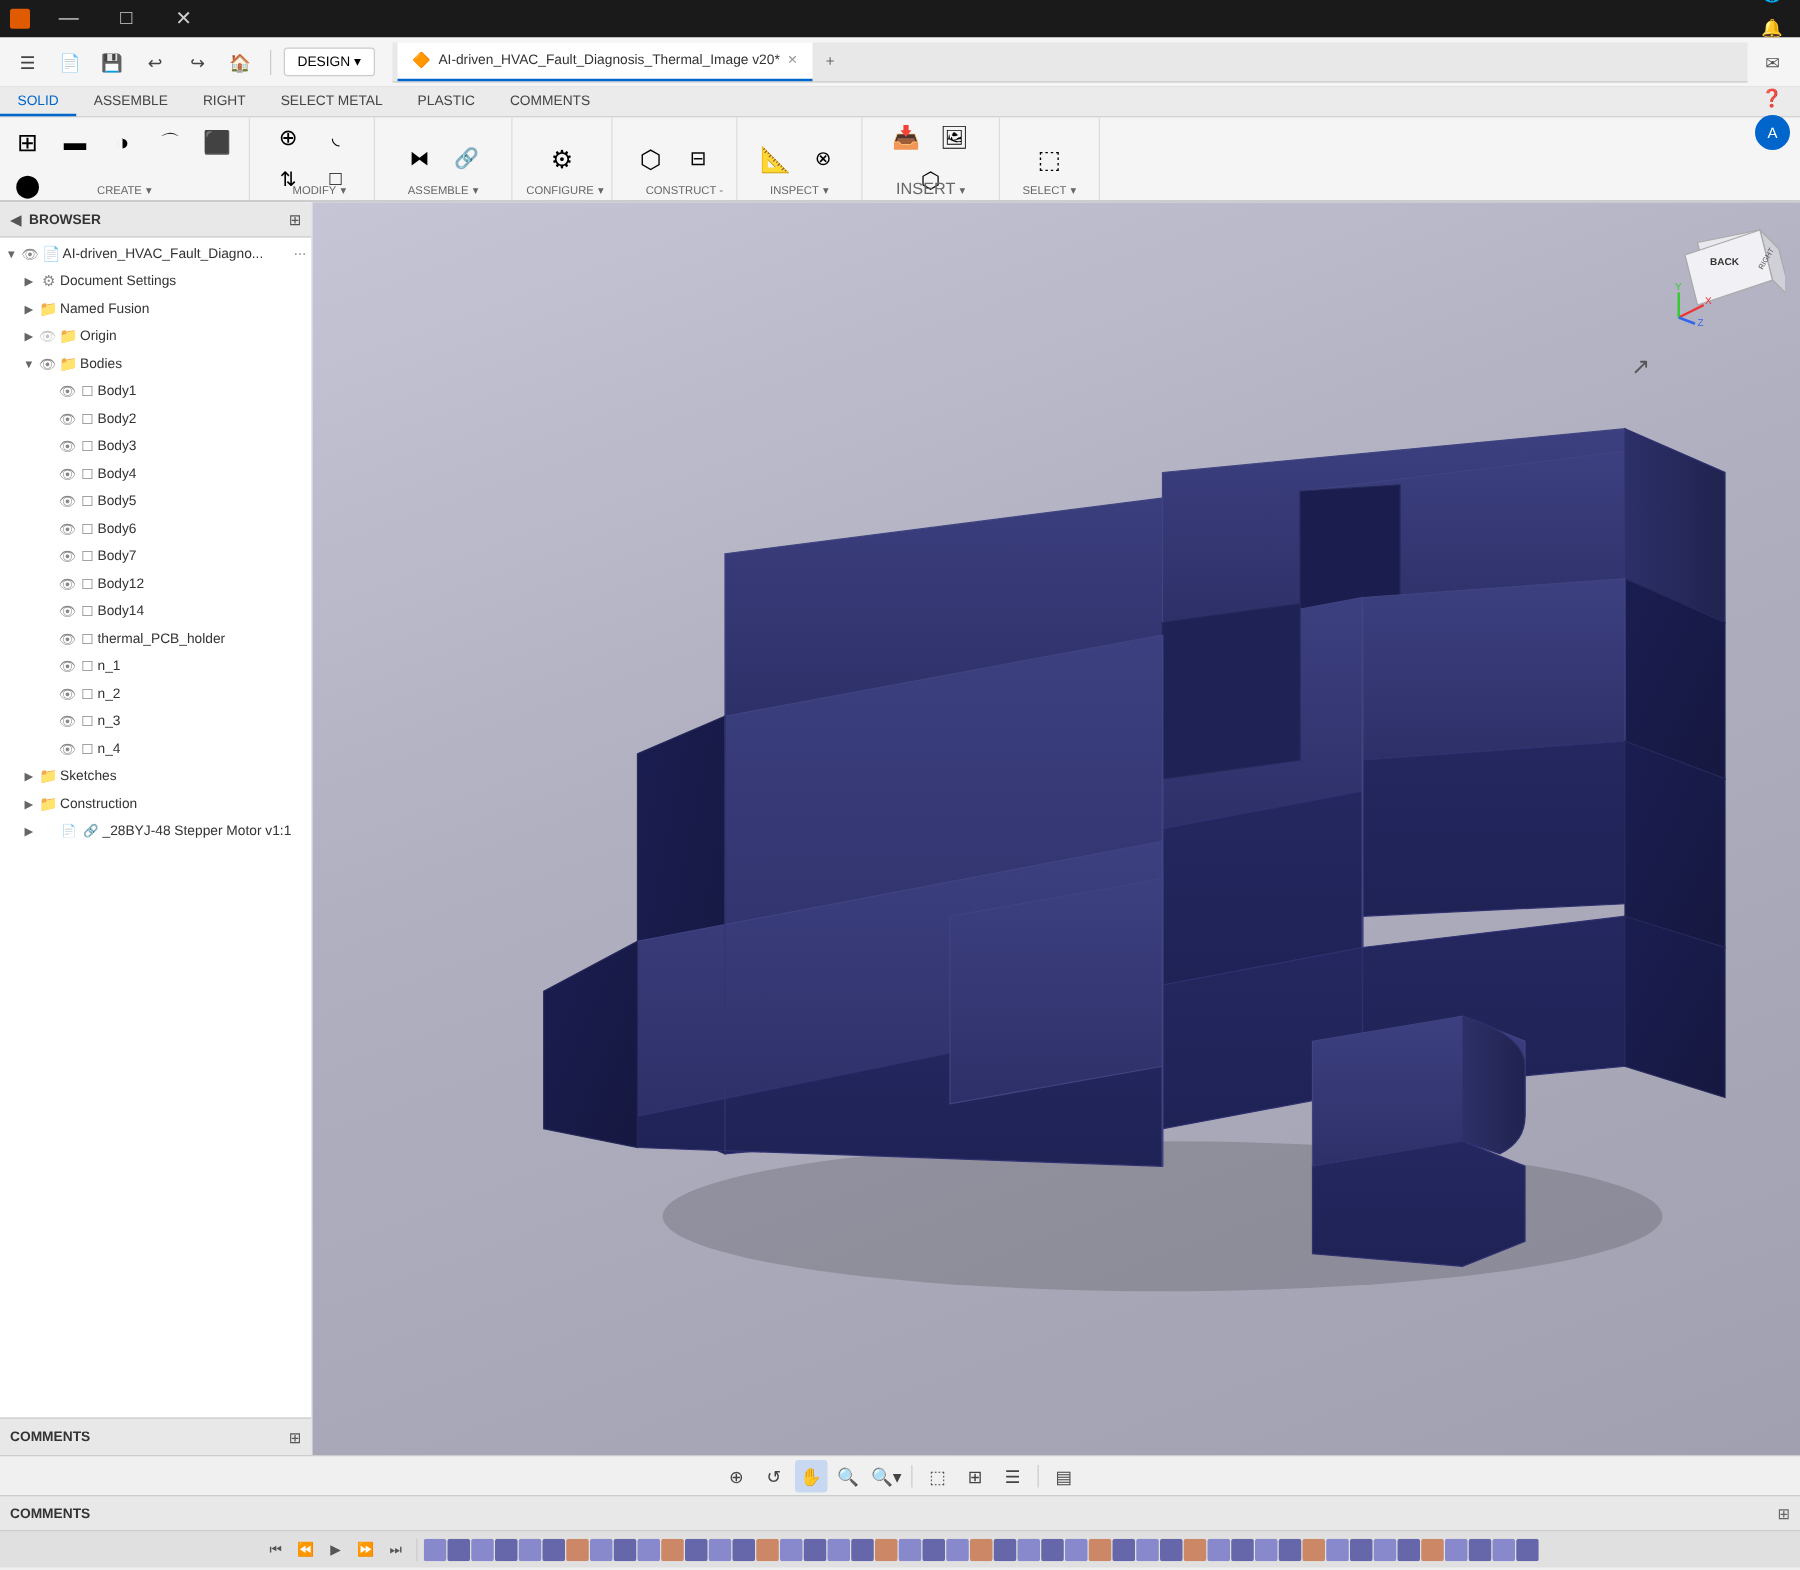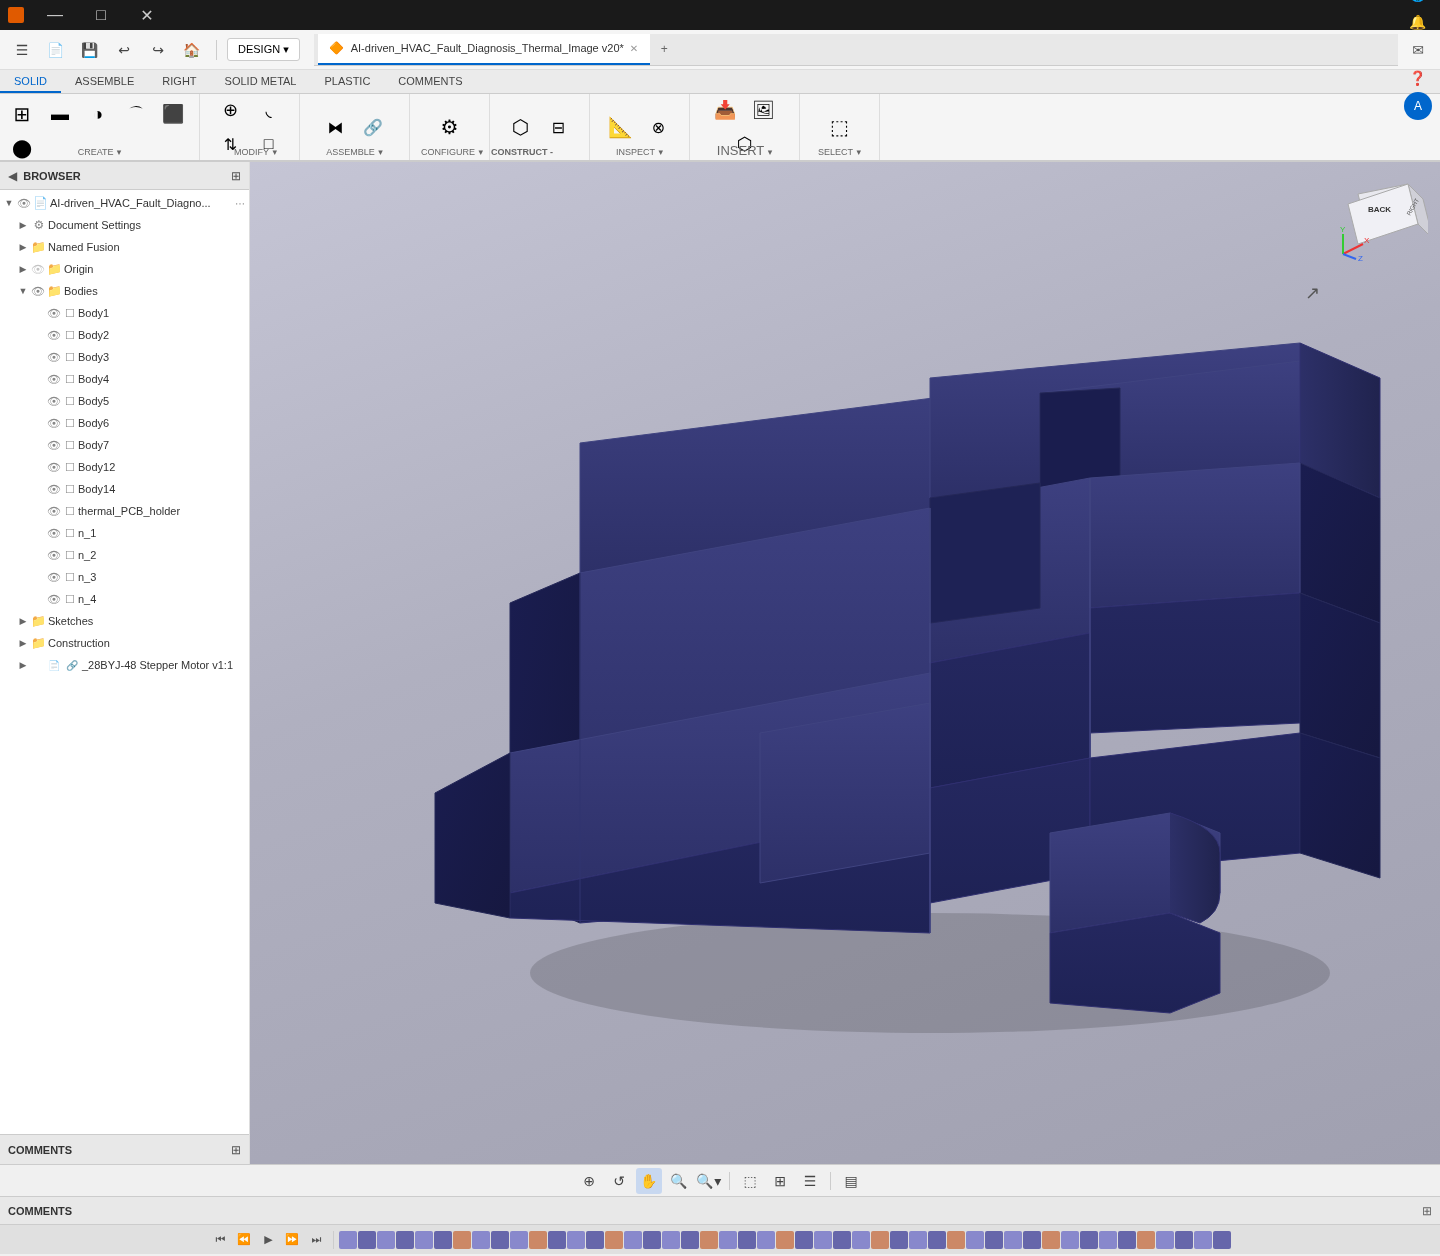--- a/index.html
+++ b/index.html
@@ -247,21 +247,21 @@
     <div class="tr-icon" style="color:#555;">✉</div>
     <div class="tr-icon" style="color:#555;">❓</div>
     <div style="width:28px;height:28px;border-radius:50%;background:#0066cc;display:flex;align-items:center;justify-content:center;color:#fff;font-size:12px;cursor:pointer;">A</div>
   </div>
 </div>
 
 <div style="background:#ebebeb; display:flex; height:24px; border-bottom:1px solid #ccc; padding:0 260px 0 0;">
   <div class="ribbon-tab active">SOLID</div>
   <div class="ribbon-tab">ASSEMBLE</div>
   <div class="ribbon-tab">RIGHT</div>
-  <div class="ribbon-tab">SOLID METAL</div>
+  <div class="ribbon-tab">SELECT METAL</div>
   <div class="ribbon-tab">PLASTIC</div>
   <div class="ribbon-tab">COMMENTS</div>
 </div>
 
 <div style="height:68px; background:#f5f5f5; display:flex; border-bottom:2px solid #ccc; overflow:hidden;">
 
   <div class="ribbon-group" style="flex-direction:row; flex-wrap:wrap; width:200px; border-right:1px solid #ddd; padding:4px; position:relative;">
     <div style="display:flex; flex-wrap:wrap; gap:2px; flex:1;">
       <div class="ribbon-tool" title="New Component">
         <div class="rt-icon" style="font-size:20px;">⊞</div>
@@ -338,21 +338,21 @@
 
   <div class="ribbon-group" style="width:100px; border-right:1px solid #ddd; position:relative;">
     <div style="display:flex; gap:2px; justify-content:center;">
       <div class="ribbon-tool" title="Offset Plane">
         <div class="rt-icon" style="font-size:20px;">⬡</div>
       </div>
       <div class="ribbon-tool" title="Midplane">
         <div class="rt-icon" style="font-size:16px;">⊟</div>
       </div>
     </div>
-    <div style="position:absolute;bottom:2px;left:1px;right:0;font-weight:bold;">
+    <div style="position:absolute;bottom:2px;left:16px;right:0;text-align:center;">
       <span style="font-size:9px;color:#666;text-transform:uppercase;">CONSTRUCT -</span>
     </div>
   </div>
 
   <div class="ribbon-group" style="width:100px; border-right:1px solid #ddd; position:relative;">
     <div style="display:flex; gap:2px; justify-content:center;">
       <div class="ribbon-tool" title="Measure">
         <div class="rt-icon" style="font-size:20px;">📐</div>
       </div>
       <div class="ribbon-tool" title="Interference">

